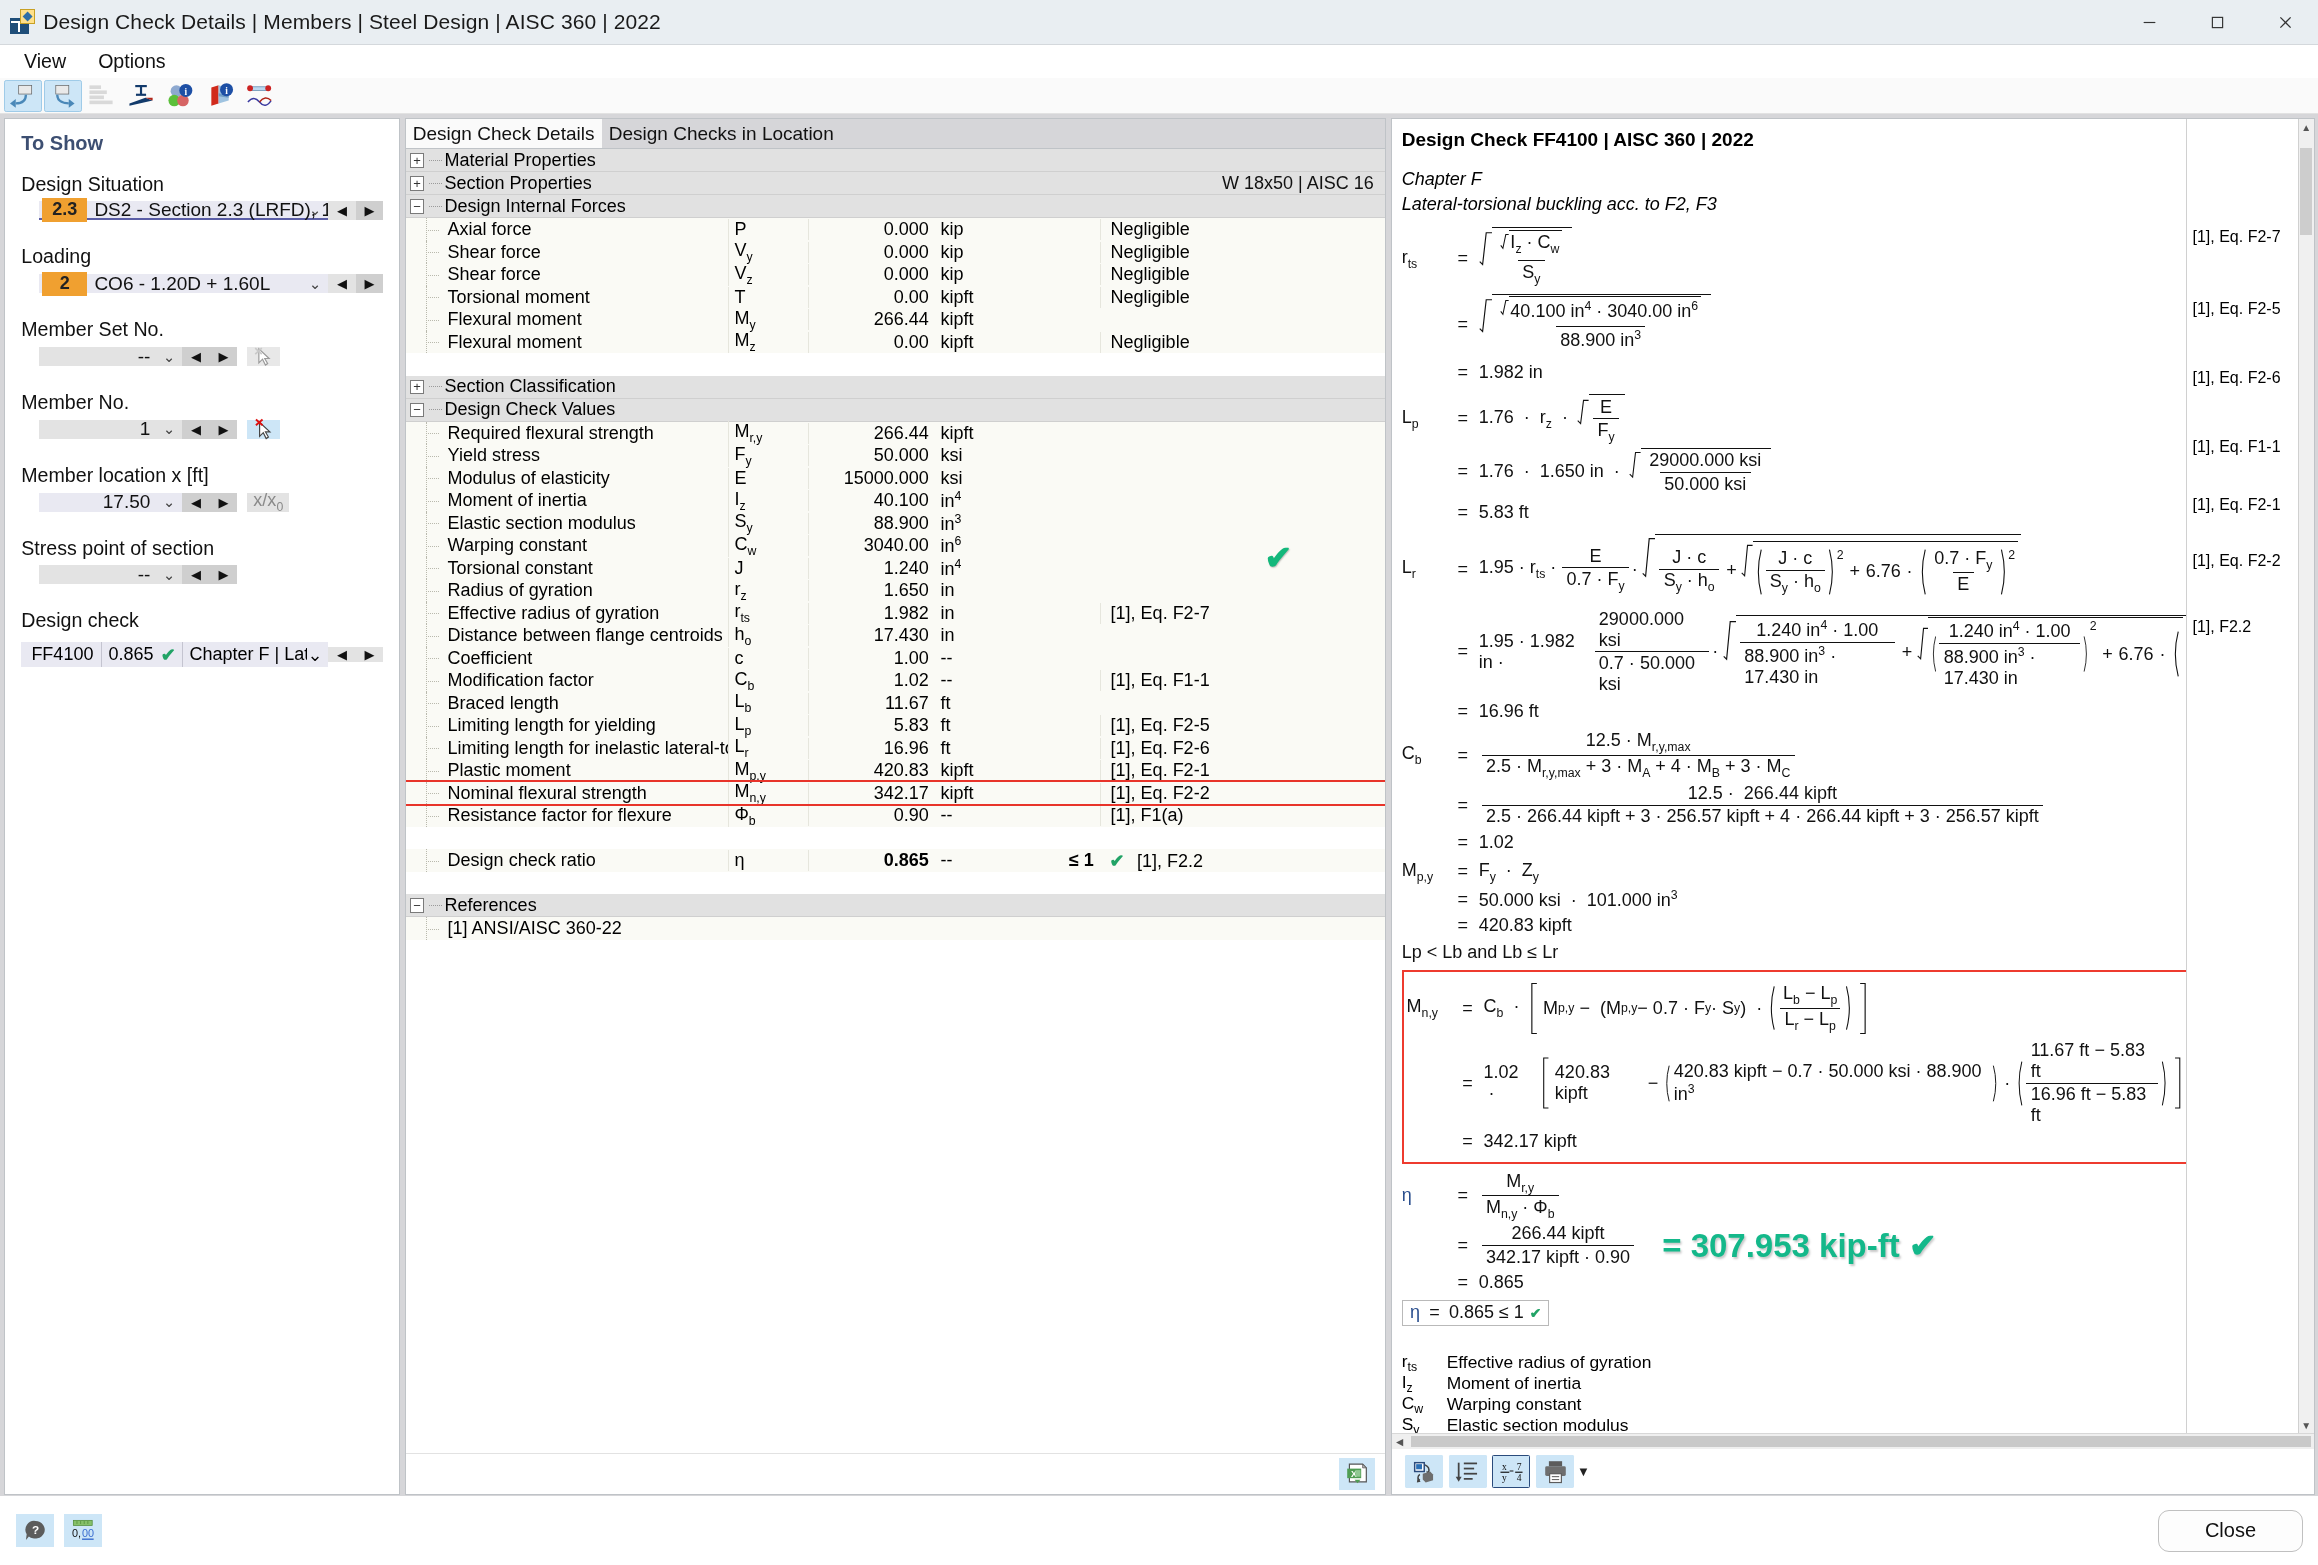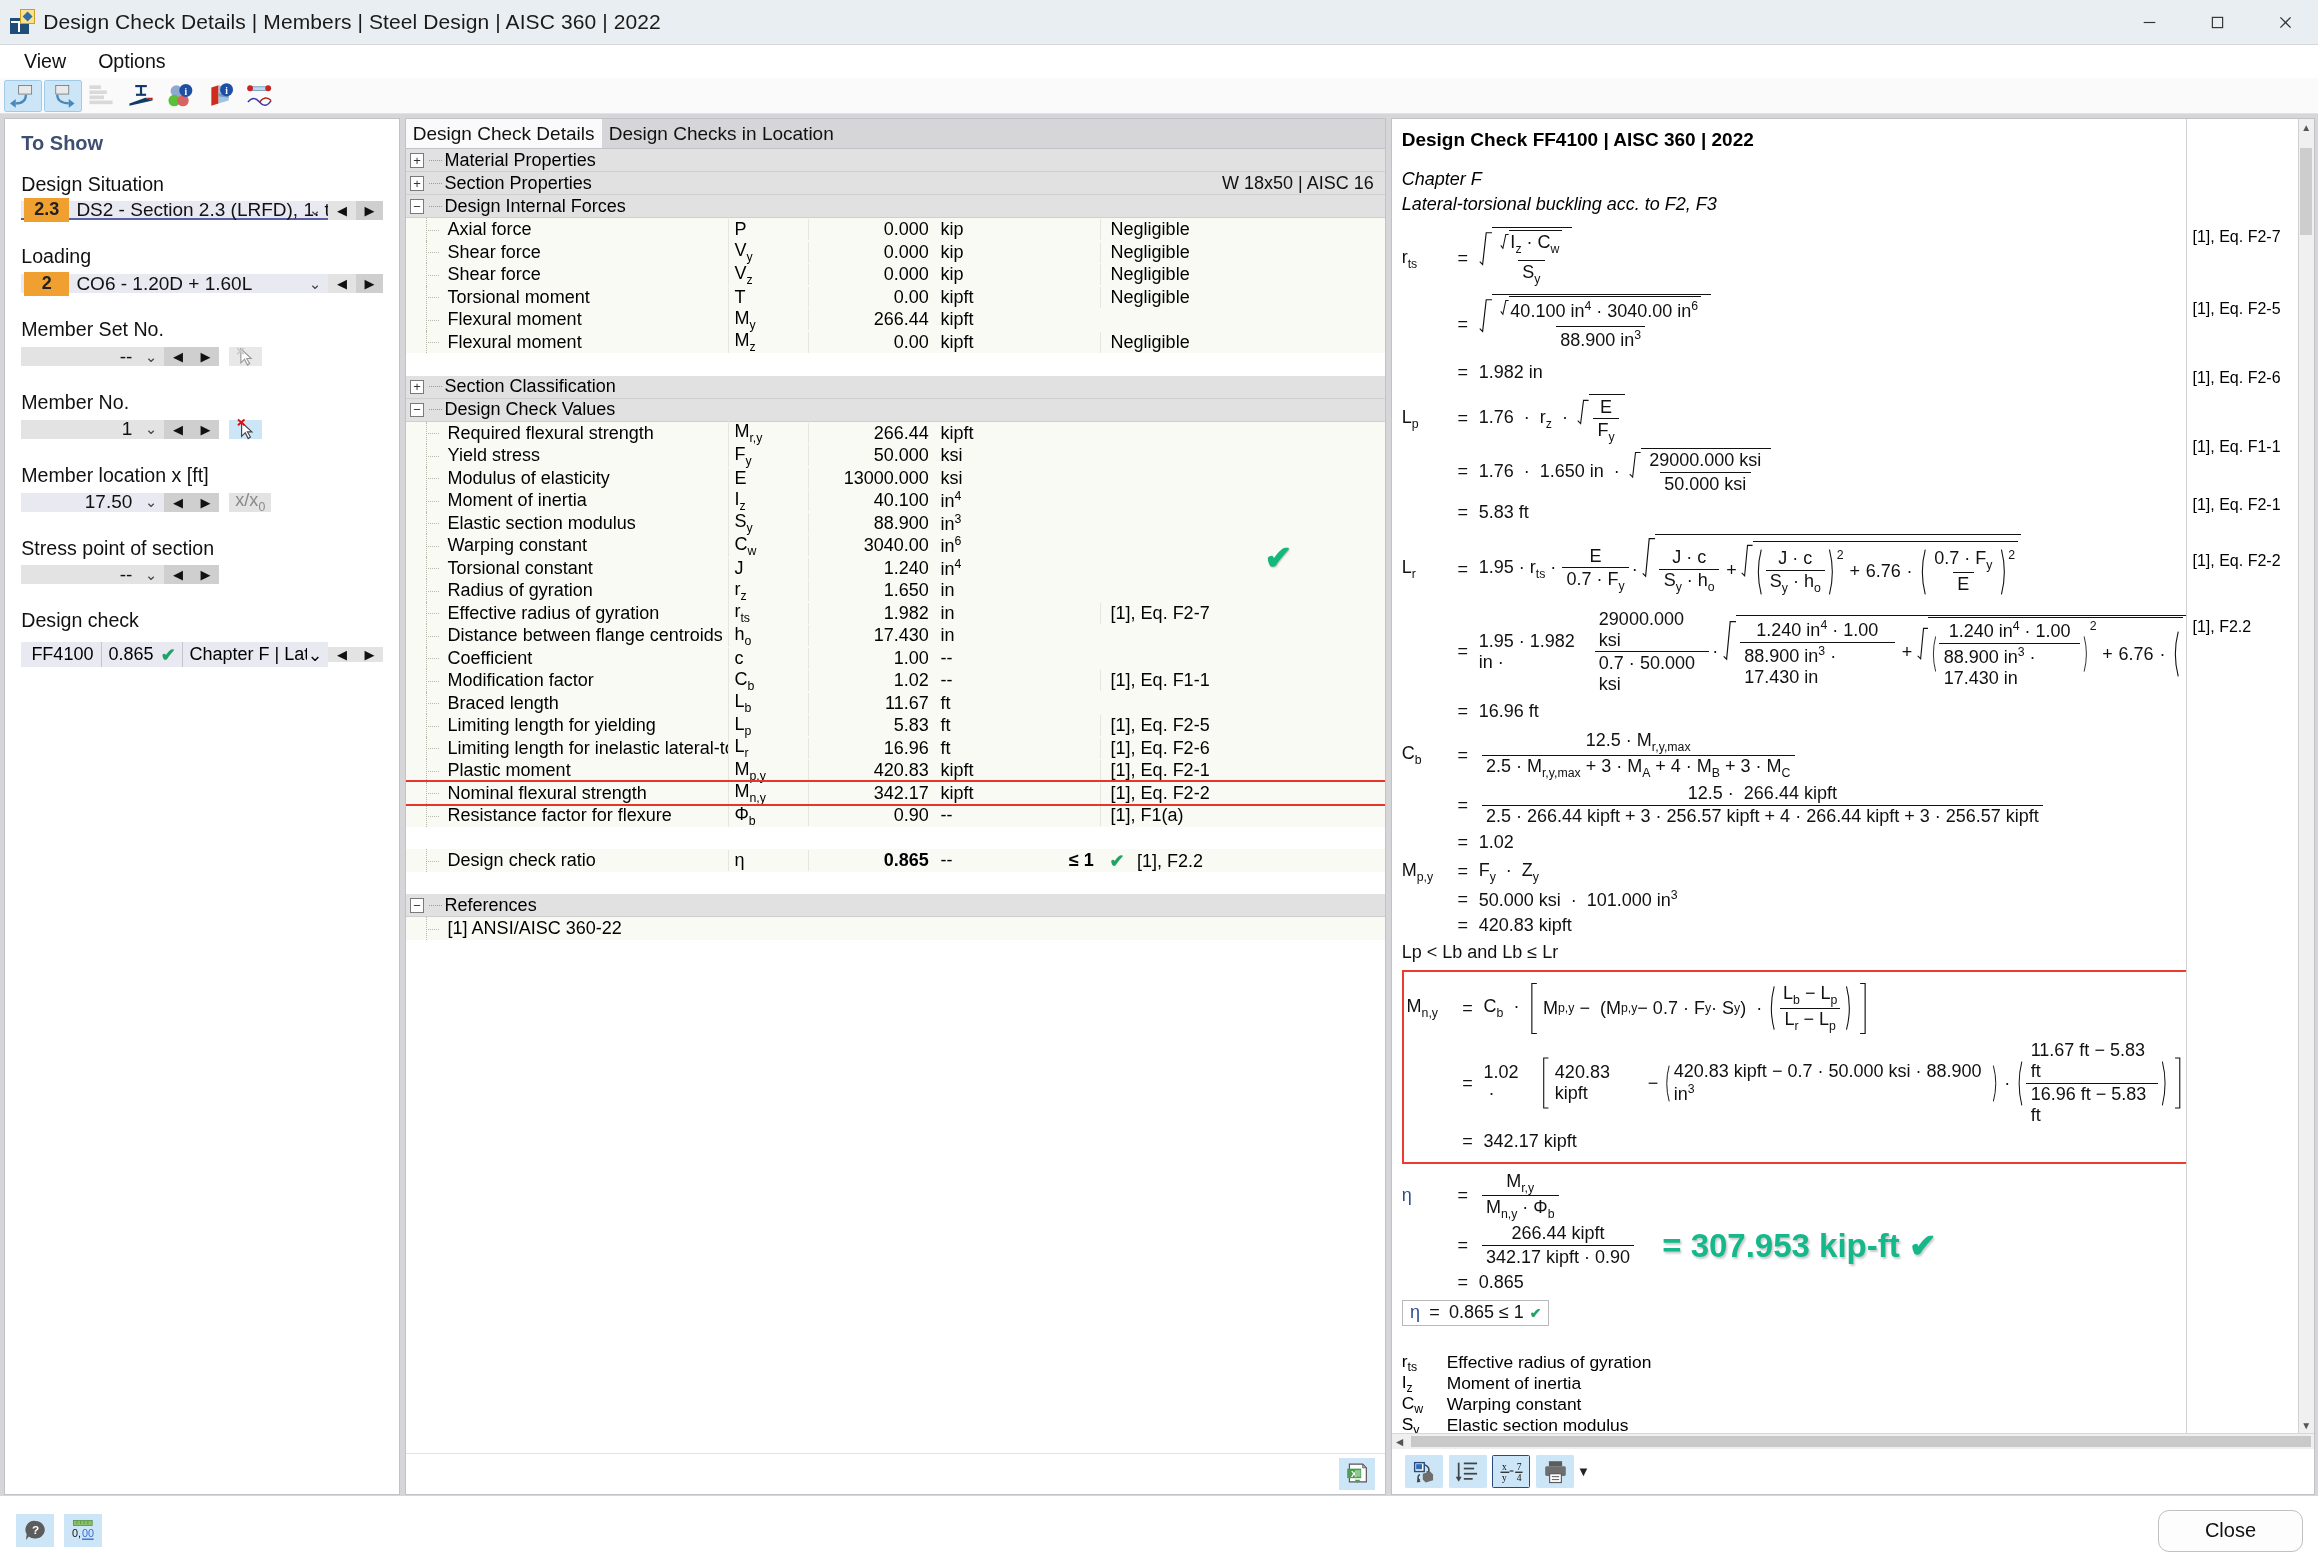--- a/index.html
+++ b/index.html
@@ -75,21 +75,21 @@
     min-height:0;
   }
   
   .left-panel {
     width:396px; background:#fff; border:0.7px solid #bfc3c7;
     padding:13px 16px; display:flex; flex-direction:column;
   }
   .to-show-title { font-size:20px; font-weight:bold; color:#3d4f72; margin-bottom:17.4px;}
   .field-label { font-size:19.6px; color:#111; margin-bottom:5.8px; }
   .field-group { margin-bottom:25px; }
-  .combo-row { display:flex; align-items:stretch; height:19px; }
+  .combo-row { display:flex; align-items:stretch; height:19px;margin-left:18px; }
   .combo {
     flex:1; background:#e9e9f2; display:flex; align-items:center;
     position:relative; min-width:0;
   }
   .combo.accented { border-bottom:2.2px solid #5b5ea6; }
   .combo .badge {
     background:#f0a030; color:#222; font-size:18px; font-weight:bold;
     padding:1.4px 8.7px; margin:2.2px 7.2px 2.2px 2.9px; min-width:45px; text-align:center;
   }
   .combo .ctext { font-size:19px; color:#111; white-space:nowrap; overflow:hidden; }
@@ -571,21 +571,21 @@
               <div class="c-val">50.000</div>
               <div class="c-unit">ksi</div>
               <div class="c-extra"></div>
               <div class="c-note"></div>
             </div>
             <div class="row">
               <div class="vline"></div>
               <div class="tick"></div>
               <div class="c-name">Modulus of elasticity</div>
               <div class="c-sym">E</div>
-              <div class="c-val">13000.000</div>
+              <div class="c-val">15000.000</div>
               <div class="c-unit">ksi</div>
               <div class="c-extra"></div>
               <div class="c-note"></div>
             </div>
             <div class="row">
               <div class="vline"></div>
               <div class="tick"></div>
               <div class="c-name">Moment of inertia</div>
               <div class="c-sym">I<span class="sub">z</span></div>
               <div class="c-val">40.100</div>

